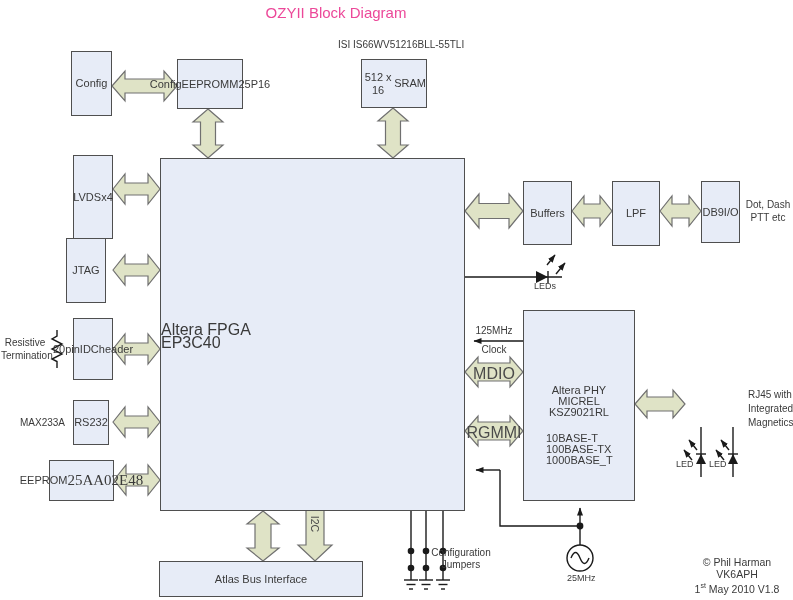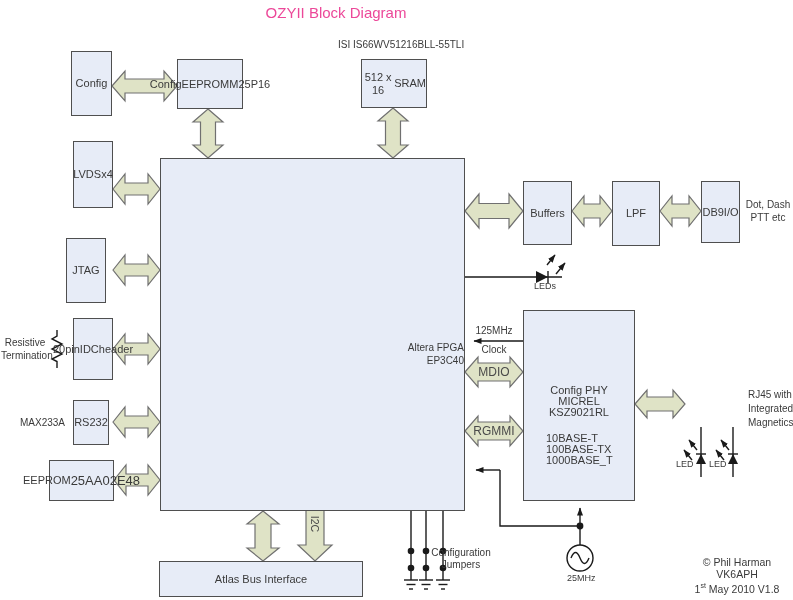--- a/index.html
+++ b/index.html
@@ -13,26 +13,26 @@
   svg.wires{position:absolute;left:0;top:0;z-index:1}
   .blockarrow{fill:var(--arrow-fill);stroke:var(--arrow-border);stroke-width:1.2}
   .wire{stroke:var(--line-color);stroke-width:1.4;fill:none}
   .solid{fill:var(--line-color);stroke:none}
   .box{position:absolute;z-index:2;background:var(--box-fill);border:1.5px solid var(--box-border);
        display:flex;flex-direction:row;align-items:center;justify-content:center;
        font-size:11px;line-height:13px;text-align:center;color:var(--text-color)}
   .lbl{position:absolute;z-index:3;font-size:10px;line-height:13px;color:var(--text-color)}
   .small{font-size:9px;line-height:10px}
   .center{text-align:center}
-  .serif{font-family:Liberation Sans, sans-serif;font-size:13px}
+  .serif{font-family:Liberation Serif, serif;font-size:15px}
   .title{position:absolute;z-index:3;font-size:15px;color:#ec4899;width:200px;text-align:center}
-  .fpga-label{position:absolute;left:0;top:182px;width:100%;text-align:right;font-size:10px;line-height:13px}
+  .fpga-label{position:absolute;left:0;top:164px;width:100%;text-align:left;font-size:16px;line-height:13px}
   .phy-top{position:absolute;left:0;top:74px;width:100%;text-align:center;font-size:11px;line-height:11px}
   .phy-modes{position:absolute;left:22px;top:122px;text-align:left;font-size:11px;line-height:11px}
-  .bus-label{position:absolute;z-index:4;font-size:12px;width:58px;text-align:center;color:#4a4a4a}
+  .bus-label{position:absolute;z-index:4;font-size:16px;width:58px;text-align:center;color:#4a4a4a}
   .i2c-label{position:absolute;z-index:4;font-size:10.5px;width:24px;text-align:center;color:#4a4a4a;transform:rotate(90deg)}
   .copyright{position:absolute;z-index:3;width:112px;text-align:center;font-size:10.5px;line-height:12px}
   sup{font-size:7px}
 </style>
 </head>
 <body>
 
 <div class="canvas">
 
   <svg class="wires" width="793" height="600" viewBox="0 0 793 600">
@@ -127,21 +127,21 @@
   </div>
   <div class="box" style="left:177px;top:59px;width:66px;height:50px">
     <div>Config</div>
     <div>EEPROM</div>
     <div>M25P16</div>
   </div>
   <div class="box" style="left:361px;top:59px;width:66px;height:49px">
     <div>512 x 16</div>
     <div>SRAM</div>
   </div>
-  <div class="box" style="left:73px;top:141px;width:40px;height:67px">
+  <div class="box" style="left:73px;top:155px;width:40px;height:84px">
     <div>LVDS</div>
     <div>x4</div>
   </div>
   <div class="box" style="left:66px;top:238px;width:40px;height:65px">
     <div>JTAG</div>
   </div>
   <div class="box" style="left:73px;top:318px;width:40px;height:62px">
     <div>20pin</div>
     <div>IDC</div>
     <div>header</div>
@@ -167,21 +167,21 @@
   <div class="box" style="left:523px;top:181px;width:49px;height:64px">
     <div>Buffers</div>
   </div>
   <div class="box" style="left:701px;top:181px;width:39px;height:62px">
     <div>DB9</div>
     <div>I/O</div>
   </div>
 
   <div class="box" style="left:523px;top:310px;width:112px;height:191px">
     <div class="phy-top">
-      <div>Config PHY</div>
+      <div>Altera PHY</div>
       <div>MICREL</div>
       <div>KSZ9021RL</div>
     </div>
     <div class="phy-modes">
       <div>10BASE-T</div>
       <div>100BASE-TX</div>
       <div>1000BASE_T</div>
     </div>
   </div>
 

